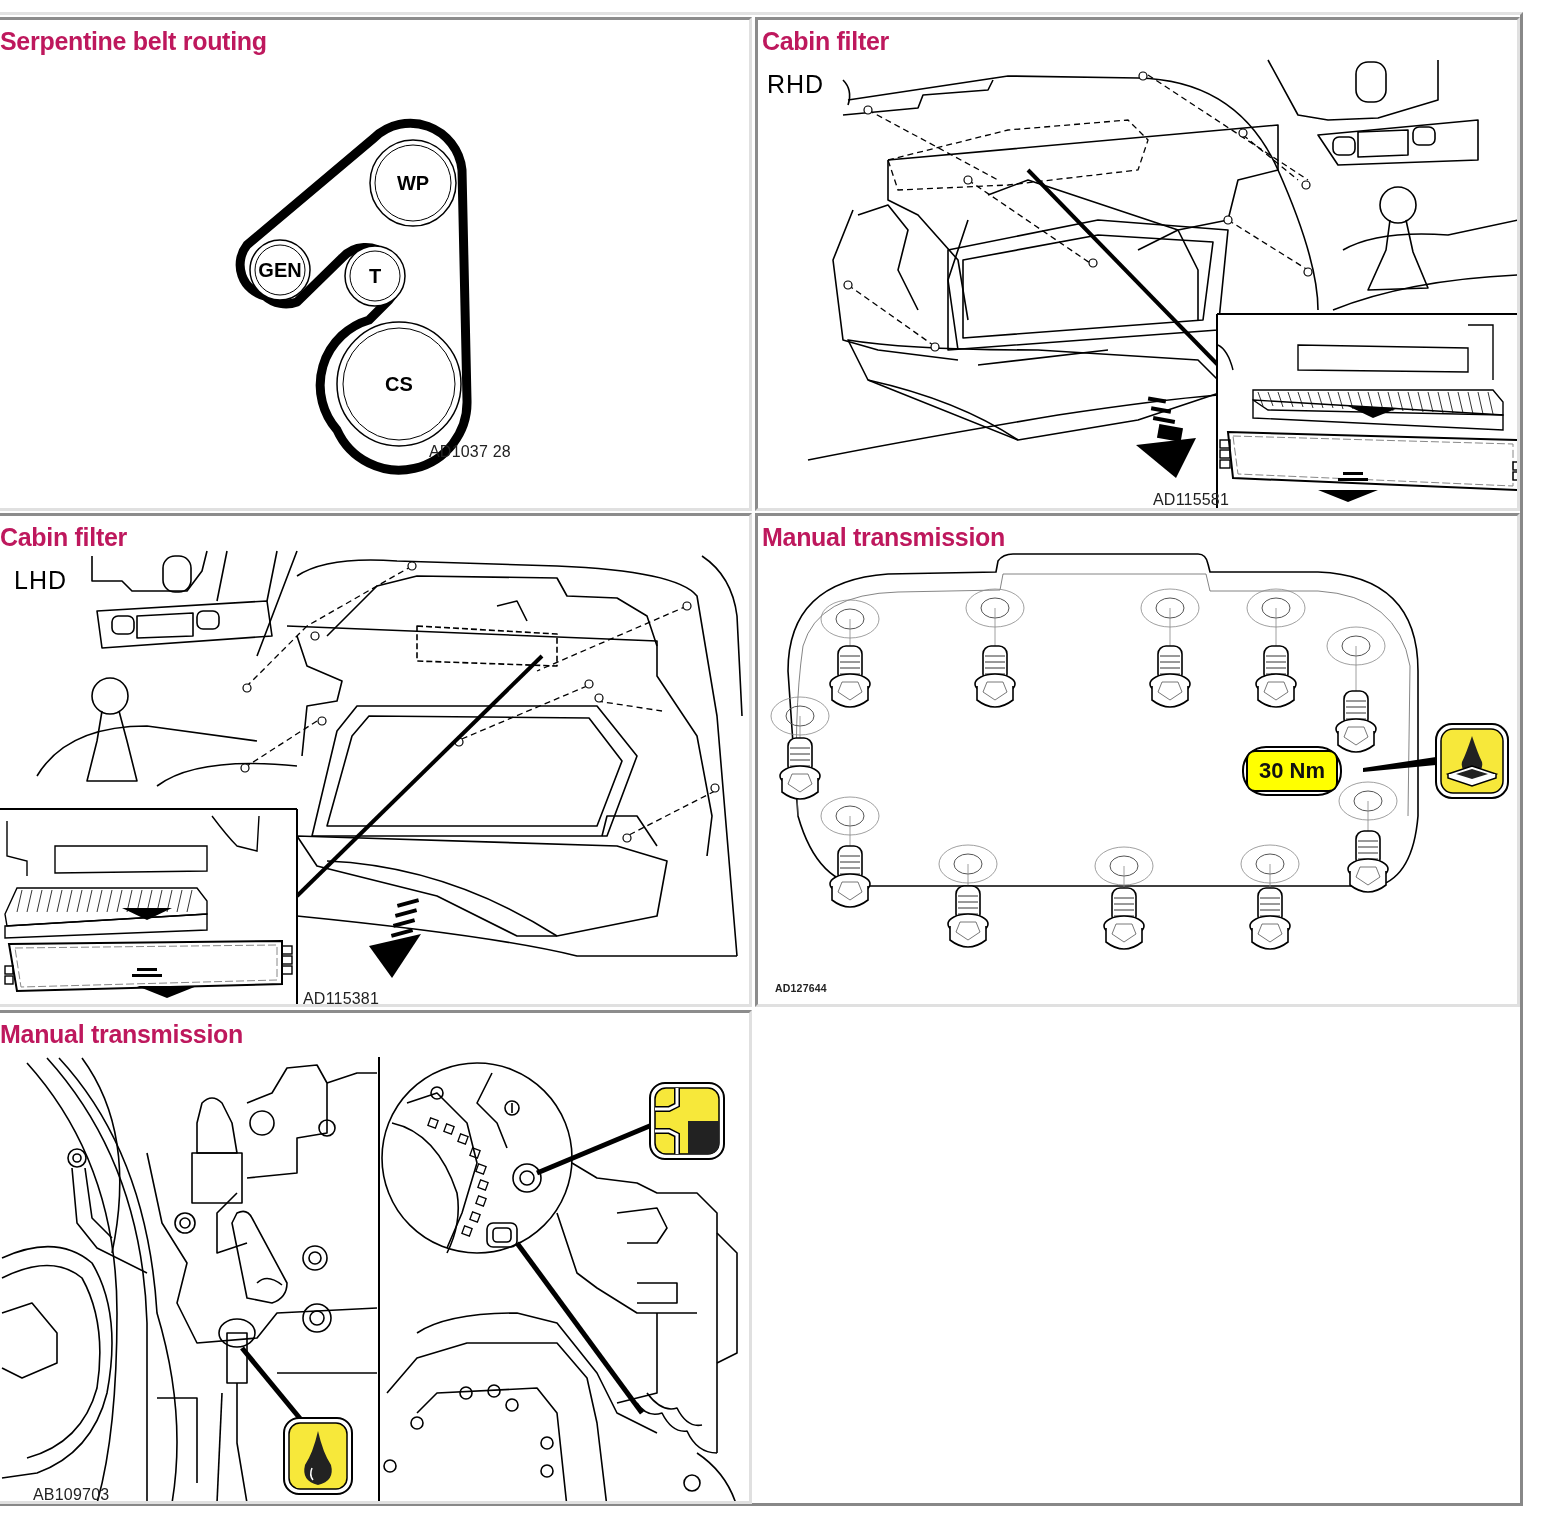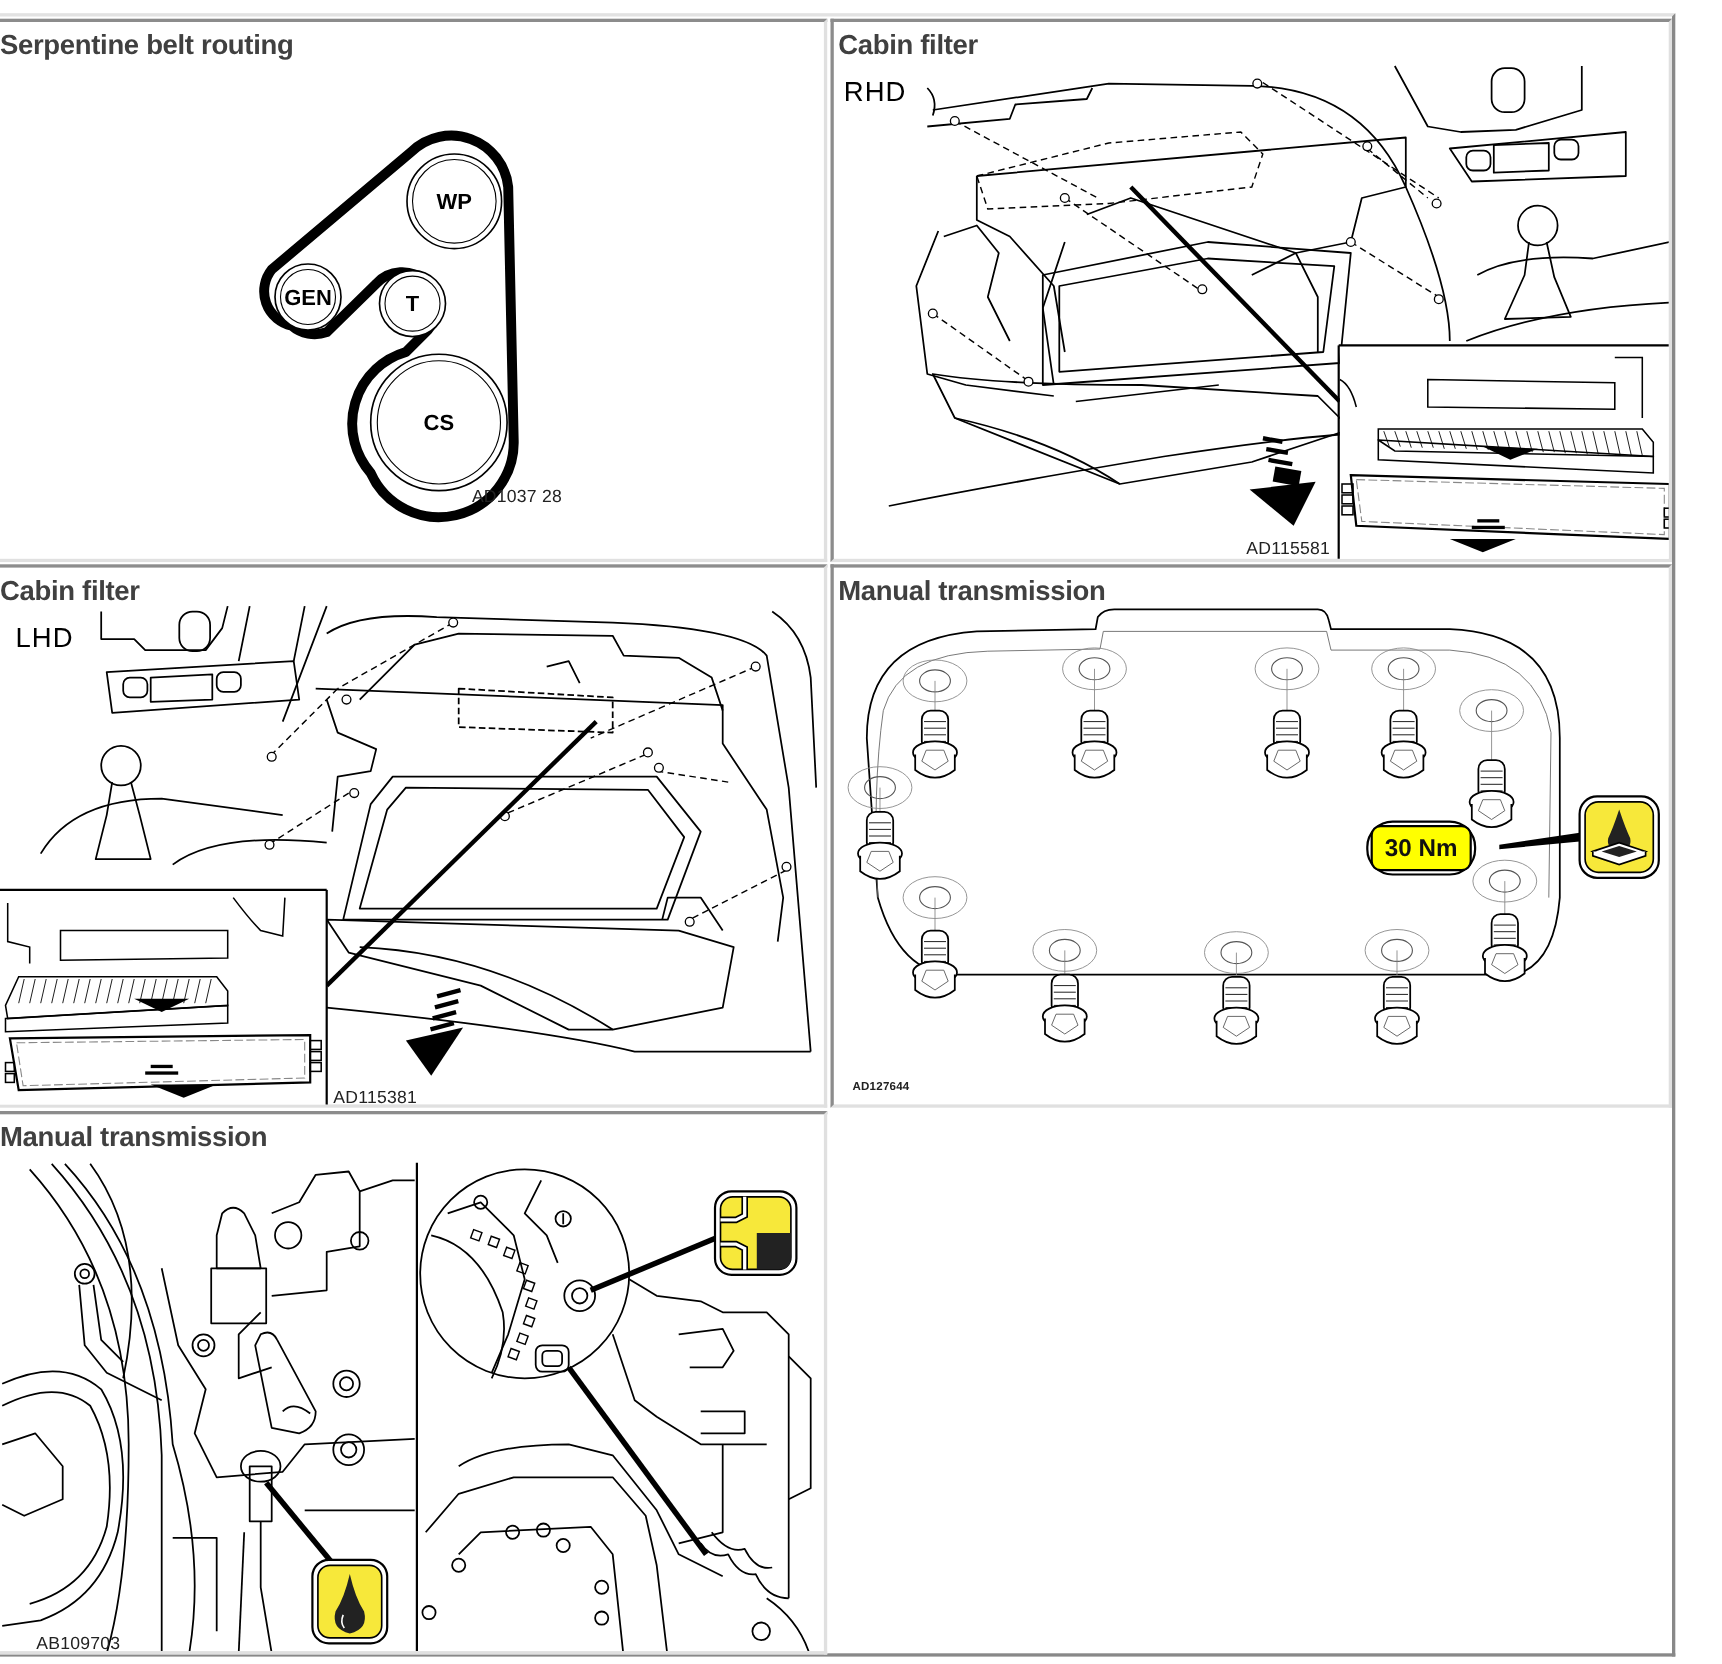--- a/index.html
+++ b/index.html
@@ -17,21 +17,21 @@
     border-right: 3px solid #e0e0e0; border-bottom: 3px solid #e0e0e0;
     overflow: hidden;
   }
   .c1 { left: -6px; top: 17px; width: 758px; height: 494px; }
   .c2 { left: 755px; top: 17px; width: 765px; height: 494px; }
   .c3 { left: -6px; top: 513px; width: 758px; height: 494px; }
   .c4 { left: 755px; top: 513px; width: 765px; height: 494px; }
   .c5 { left: -6px; top: 1010px; width: 758px; height: 494px; }
   .title {
     position: absolute; left: 3px; top: 7px; font-weight: bold; font-size: 25px;
-    color: #404040; letter-spacing: -0.3px; white-space: nowrap;
+    color: #be185d; letter-spacing: -0.3px; white-space: nowrap;
   }
   .c2 .title, .c4 .title { left: 4px; }
   .code { position: absolute; font-size: 16px; color: #222; letter-spacing: 0.2px; }
   .code.bold { font-weight: bold; font-size: 10.5px; }
   .big-label { position: absolute; font-size: 25px; font-weight: normal; color: #000; letter-spacing: 1px; }
   svg.art { position: absolute; left: 0; top: 0; }
 </style>
 </head>
 <body>
 
@@ -156,21 +156,21 @@
         <path d="M 500 372 L 505 386 M 510 372 L 515 386 M 520 372 L 525 387 M 530 372 L 535 387 M 540 372 L 545 387 M 550 372 L 555 388 M 560 372 L 565 388 M 570 372 L 575 388 M 580 372 L 585 389 M 590 372 L 595 389 M 600 372 L 605 389 M 610 372 L 615 390 M 620 372 L 625 390 M 630 372 L 635 391 M 640 372 L 645 391 M 650 372 L 655 391 M 660 372 L 665 392 M 670 372 L 675 392 M 680 372 L 685 393 M 690 372 L 695 393 M 700 372 L 705 393 M 710 372 L 715 394 M 720 372 L 725 394 M 730 372 L 735 394"></path>
       </g>
       <g fill="#000">
         <polygon points="590,386 640,388 615,398"></polygon>
         <rect x="585" y="452" width="20" height="3"></rect>
         <rect x="580" y="458" width="30" height="3"></rect>
         <polygon points="560,470 620,470 590,482"></polygon>
       </g>
     </g>
   </svg>
-  <div class="code" style="left:375px; top:471px;">AD115581</div>
+  <div class="code" style="left:395px; top:471px;">AD115581</div>
 </div>
 
 <div class="cell c3">
   <div class="title">Cabin filter</div>
   <div class="big-label" style="left:17px; top:50px;">LHD</div>
   <svg class="art" width="758" height="494">
     <g fill="none" stroke="#000" stroke-width="1.6" stroke-linejoin="round">
 
       <path d="M 95 40 L 95 65 L 125 65 L 135 75 L 190 75 L 205 55 L 210 35"></path>
       <rect x="166" y="40" width="28" height="36" rx="12"></rect>

